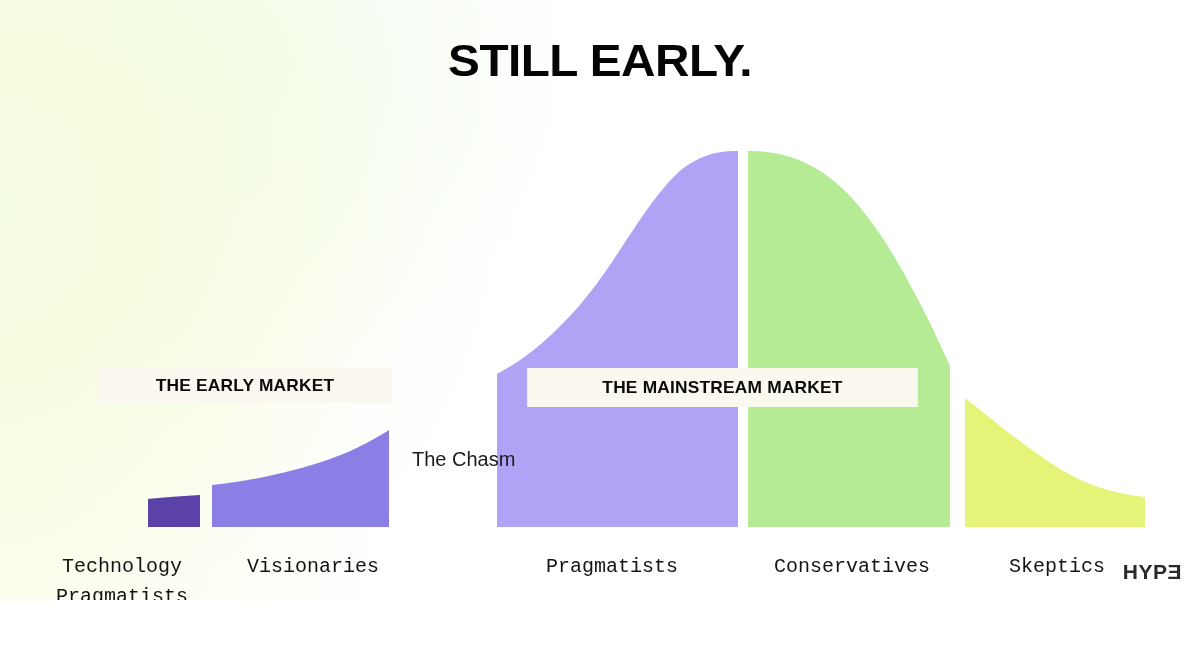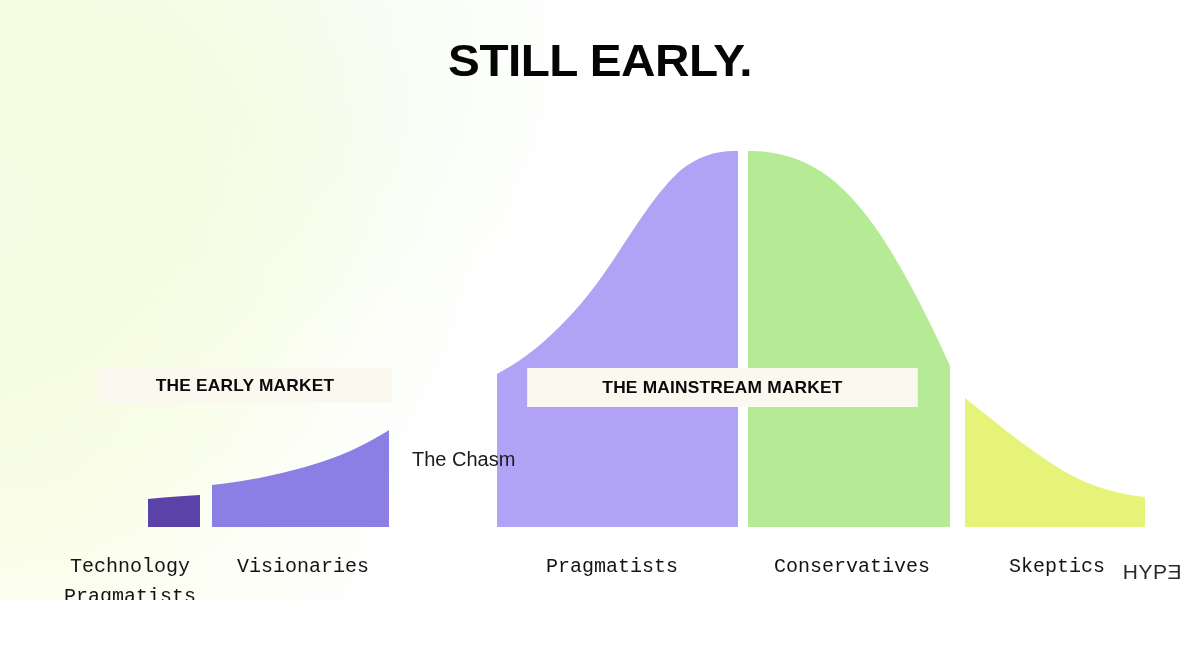--- a/index.html
+++ b/index.html
@@ -109,35 +109,35 @@
     top: 552px;
     font-family: "Liberation Mono", "DejaVu Sans Mono", monospace;
     font-size: 20px;
     line-height: 30px;
     color: #141414;
     text-align: center;
     letter-spacing: 0px;
   }
   .cat-label .l2 { display: block; }
 
-  #cat-0 { left: 32px;  width: 196px; }
-  #cat-1 { left: 205px; width: 196px; }
+  #cat-0 { left: 24px;  width: 196px; }
+  #cat-1 { left: 215px; width: 196px; }
   #cat-2 { left: 514px; width: 196px; }
   #cat-3 { left: 754px; width: 196px; }
   #cat-4 { left: 959px; width: 196px; }
 
   
   #logo {
     position: absolute;
     right: 18px;
     bottom: 16px;
     display: flex;
     align-items: baseline;
     font-family: "Liberation Sans", sans-serif;
-    font-weight: 400;
+    font-weight: 700;
     font-size: 21px;
     letter-spacing: 0.5px;
     color: #2a2a2a;
   }
   #logo .rev-e {
     display: inline-block;
     transform: scaleX(-1);
   }
 </style>
 </head>

